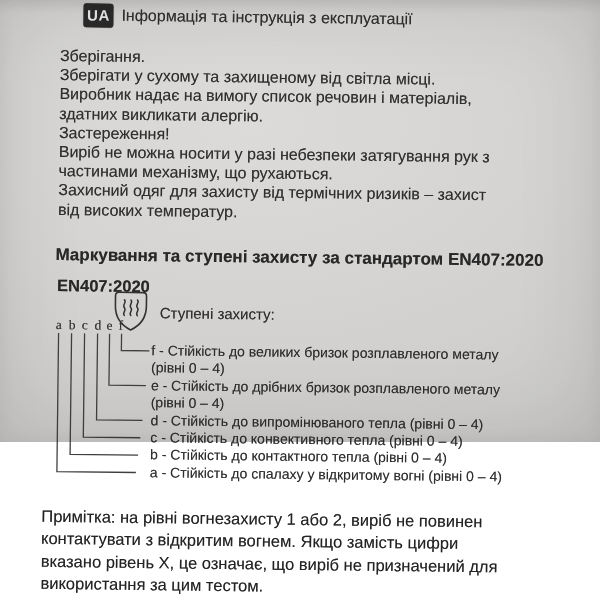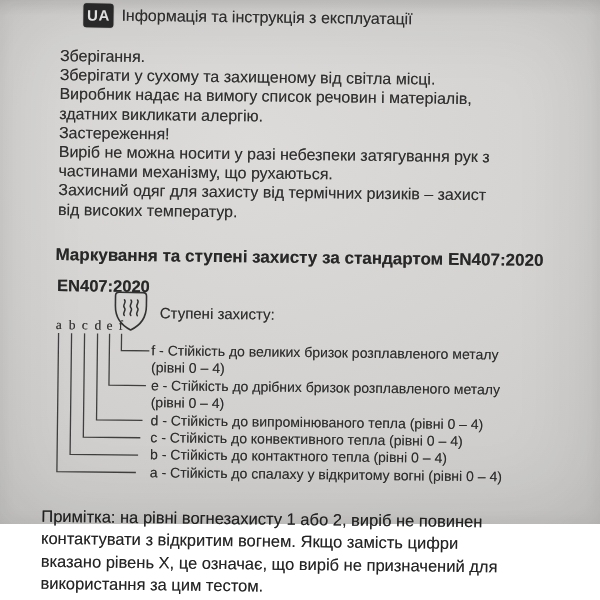--- a/index.html
+++ b/index.html
@@ -1,18 +1,18 @@
 <!DOCTYPE html>
 <html><head>
 <meta charset="utf-8">
 <style>
   html,body{margin:0;padding:0;width:600px;height:600px;overflow:hidden;}
   body{font-family:"Liberation Sans",sans-serif;}
   .paper{
-    position:relative;width:600px;height:524px;
+    position:relative;width:600px;height:442px;
     background:
       linear-gradient(180deg, rgba(0,0,0,.06) 0%, rgba(0,0,0,0) 3%),
       radial-gradient(130% 110% at 42% 28%, #dcdbd9 0%, #d4d3d1 40%, #cac9c7 78%, #c0bfbd 100%);
   }
   .paper::after{
     content:"";position:absolute;inset:0;pointer-events:none;
     box-shadow:inset 0 0 90px rgba(0,0,0,.11), inset 0 0 18px rgba(0,0,0,.05);
   }
   .content{
     position:absolute;inset:0;

